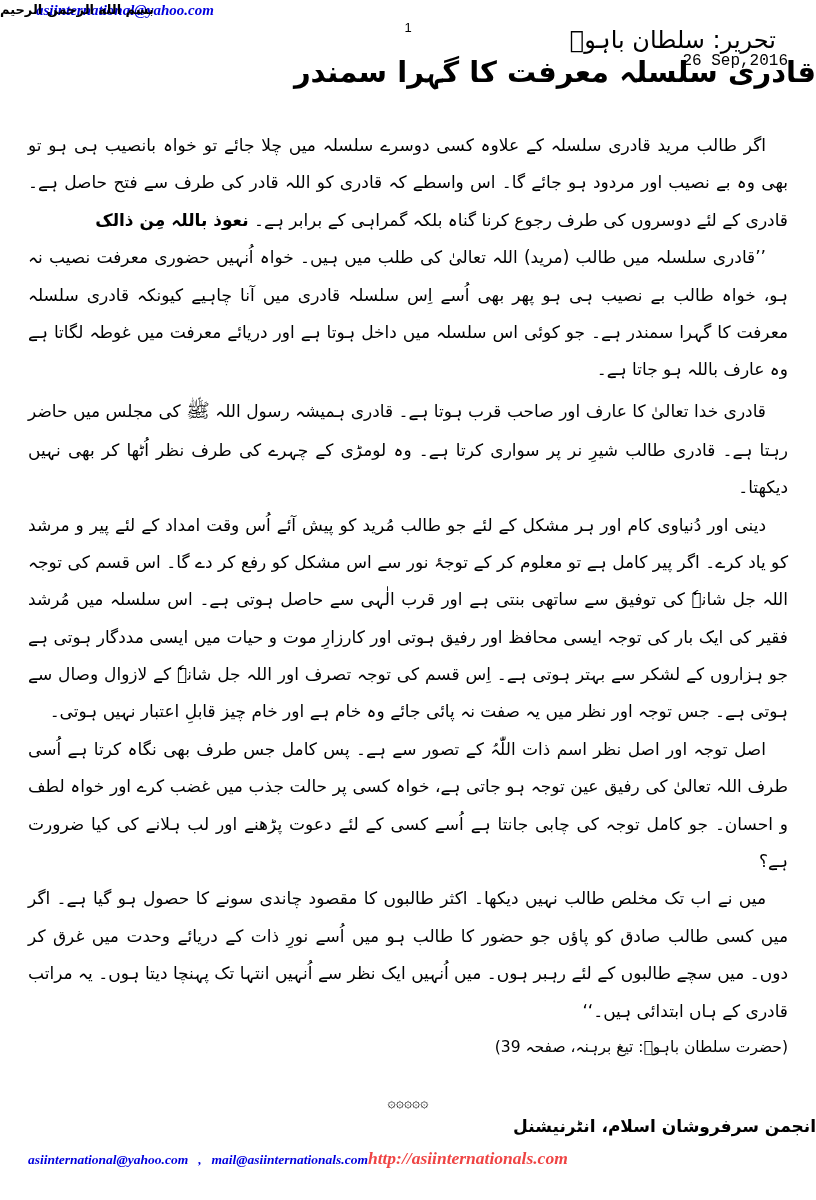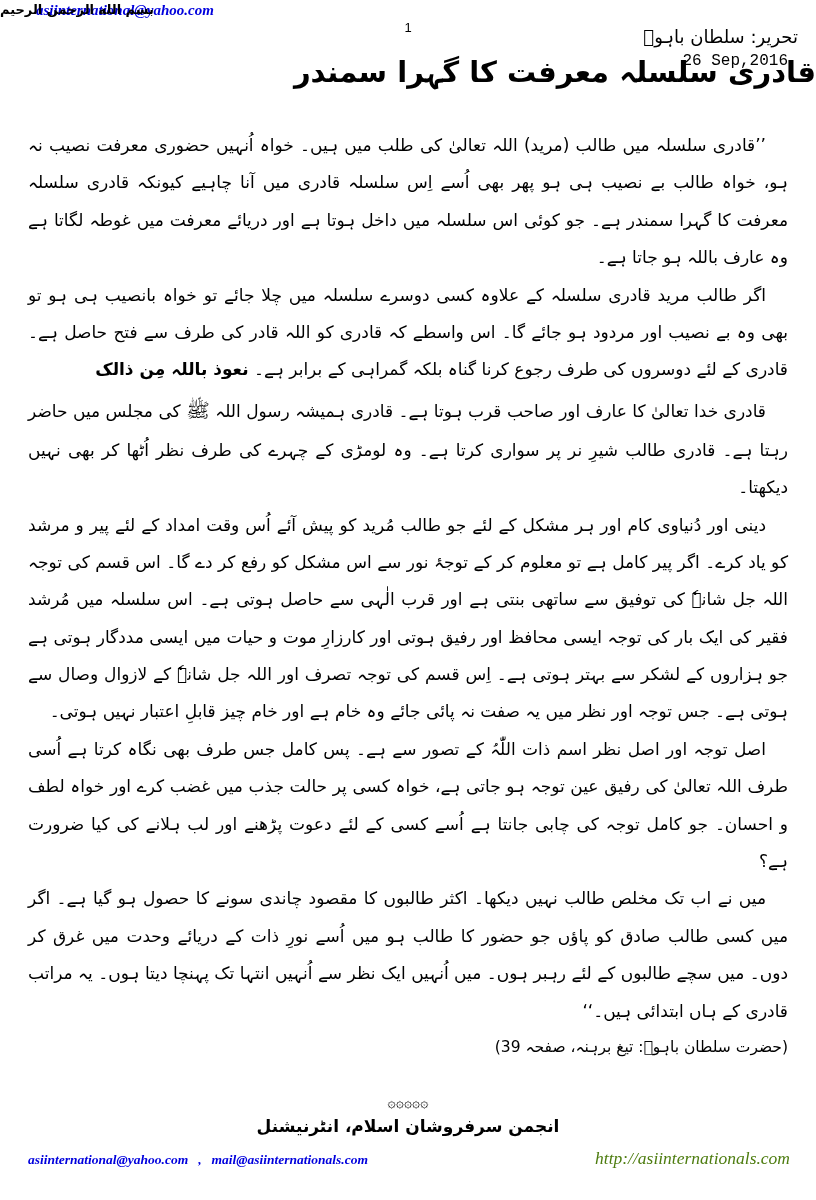--- a/index.html
+++ b/index.html
@@ -27,22 +27,22 @@
     text-align: left; direction: rtl;
     font-size: 13px; font-weight: bold;
   }
   .page-num {
     position: absolute; top: 20px; left: 0; right: 0;
     text-align: center;
     font-family: "Liberation Sans", sans-serif;
     font-size: 13px;
   }
   .writer {
-    position: absolute; top: 26px; right: 18px;
-    direction: rtl; font-size: 18px;
+    position: absolute; top: 26px; right: 40px;
+    direction: rtl; font-size: 24px;
   }
   .date {
     position: absolute; top: 52px; right: 28px;
     font-family: Liberation Mono, monospace;
     font-size: 16px;
   }
   .doc-title {
     position: absolute; top: 55px; left: 0; right: 0;
     direction: rtl; text-align: right;
     font-size: 29px; font-weight: bold;
@@ -65,38 +65,38 @@
     font-size: 15.5px;
   }
   
   .ornaments {
     position: absolute; top: 1094px; left: 0; right: 0;
     text-align: center;
     font-size: 14px; letter-spacing: 10px;
   }
   .footer-org {
     position: absolute; top: 1116px; left: 0; right: 0;
-    direction: rtl; text-align: center;
+    direction: rtl; text-align: right;
     font-size: 17px; font-weight: bold;
   }
   .footer-links {
     position: absolute; top: 1148px; left: 28px; right: 26px;
-    display: flex; justify-content: space-between; align-items: baseline;
+    display: flex; align-items: baseline;
   }
   .footer-emails {
     font-family: "Liberation Serif", serif;
     font-style: italic; font-weight: bold;
     font-size: 13.5px; color: #0000dd;
   }
   .footer-emails a { color: #0000dd; text-decoration: none; }
   .footer-sep { padding: 0 10px; }
   .footer-site {
     font-family: "Liberation Serif", serif;
-    font-style: italic; font-weight: normal;
-    font-size: 17.5px; color: #4d7c0f;
+    font-style: italic; font-weight: bold;
+    font-size: 17.5px; color: #ef4444;
     text-decoration: none;
   }
 </style>
 </head>
 <body>
 
 <div class="page">
 
   <a class="top-email" href="#">asiinternational@yahoo.com</a>
 
@@ -105,23 +105,23 @@
   <div class="page-num">1</div>
 
   <div class="writer">تحریر: سلطان باہوؒ</div>
 
   <div class="date">26 Sep,2016</div>
 
   <h1 class="doc-title" style="margin:0;">قادری سلسلہ معرفت کا گہرا سمندر</h1>
 
   <div class="content">
 
+    <p><span>اگر طالب مرید قادری سلسلہ کے علاوہ کسی دوسرے سلسلہ میں چلا جائے تو خواہ بانصیب ہی ہو تو بھی وہ بے نصیب اور مردود ہو جائے گا۔ اس واسطے کہ قادری کو اللہ قادر کی طرف سے فتح حاصل ہے۔ قادری کے لئے دوسروں کی طرف رجوع کرنا گناہ بلکہ گمراہی کے برابر ہے۔</span> <b class="bold-tail">نعوذ باللہ مِن ذالک</b></p>
+
     <p>’’قادری سلسلہ میں طالب (مرید) اللہ تعالیٰ کی طلب میں ہیں۔ خواہ اُنہیں حضوری معرفت نصیب نہ ہو، خواہ طالب بے نصیب ہی ہو پھر بھی اُسے اِس سلسلہ قادری میں آنا چاہیے کیونکہ قادری سلسلہ معرفت کا گہرا سمندر ہے۔ جو کوئی اس سلسلہ میں داخل ہوتا ہے اور دریائے معرفت میں غوطہ لگاتا ہے وہ عارف باللہ ہو جاتا ہے۔</p>
-
-    <p><span>اگر طالب مرید قادری سلسلہ کے علاوہ کسی دوسرے سلسلہ میں چلا جائے تو خواہ بانصیب ہی ہو تو بھی وہ بے نصیب اور مردود ہو جائے گا۔ اس واسطے کہ قادری کو اللہ قادر کی طرف سے فتح حاصل ہے۔ قادری کے لئے دوسروں کی طرف رجوع کرنا گناہ بلکہ گمراہی کے برابر ہے۔</span> <b class="bold-tail">نعوذ باللہ مِن ذالک</b></p>
 
     <p><span>قادری خدا تعالیٰ کا عارف اور صاحب قرب ہوتا ہے۔ قادری ہمیشہ رسول اللہ</span> <span class="honorific">ﷺ</span> <span>کی مجلس میں حاضر رہتا ہے۔ قادری طالب شیرِ نر پر سواری کرتا ہے۔ وہ لومڑی کے چہرے کی طرف نظر اُٹھا کر بھی نہیں دیکھتا۔</span></p>
 
     <p>دینی اور دُنیاوی کام اور ہر مشکل کے لئے جو طالب مُرید کو پیش آئے اُس وقت امداد کے لئے پیر و مرشد کو یاد کرے۔ اگر پیر کامل ہے تو معلوم کر کے توجۂ نور سے اس مشکل کو رفع کر دے گا۔ اس قسم کی توجہ اللہ جل شانہٗ کی توفیق سے ساتھی بنتی ہے اور قرب الٰہی سے حاصل ہوتی ہے۔ اس سلسلہ میں مُرشد فقیر کی ایک بار کی توجہ ایسی محافظ اور رفیق ہوتی اور کارزارِ موت و حیات میں ایسی مددگار ہوتی ہے جو ہزاروں کے لشکر سے بہتر ہوتی ہے۔ اِس قسم کی توجہ تصرف اور اللہ جل شانہٗ کے لازوال وصال سے ہوتی ہے۔ جس توجہ اور نظر میں یہ صفت نہ پائی جائے وہ خام ہے اور خام چیز قابلِ اعتبار نہیں ہوتی۔</p>
 
     <p>اصل توجہ اور اصل نظر اسم ذات اللّٰہُ کے تصور سے ہے۔ پس کامل جس طرف بھی نگاہ کرتا ہے اُسی طرف اللہ تعالیٰ کی رفیق عین توجہ ہو جاتی ہے، خواہ کسی پر حالت جذب میں غضب کرے اور خواہ لطف و احسان۔ جو کامل توجہ کی چابی جانتا ہے اُسے کسی کے لئے دعوت پڑھنے اور لب ہلانے کی کیا ضرورت ہے؟</p>
 
 
     <p>میں نے اب تک مخلص طالب نہیں دیکھا۔ اکثر طالبوں کا مقصود چاندی سونے کا حصول ہو گیا ہے۔ اگر میں کسی طالب صادق کو پاؤں جو حضور کا طالب ہو میں اُسے نورِ ذات کے دریائے وحدت میں غرق کر دوں۔ میں سچے طالبوں کے لئے رہبر ہوں۔ میں اُنہیں ایک نظر سے اُنہیں انتہا تک پہنچا دیتا ہوں۔ یہ مراتب قادری کے ہاں ابتدائی ہیں۔‘‘</p>
 

